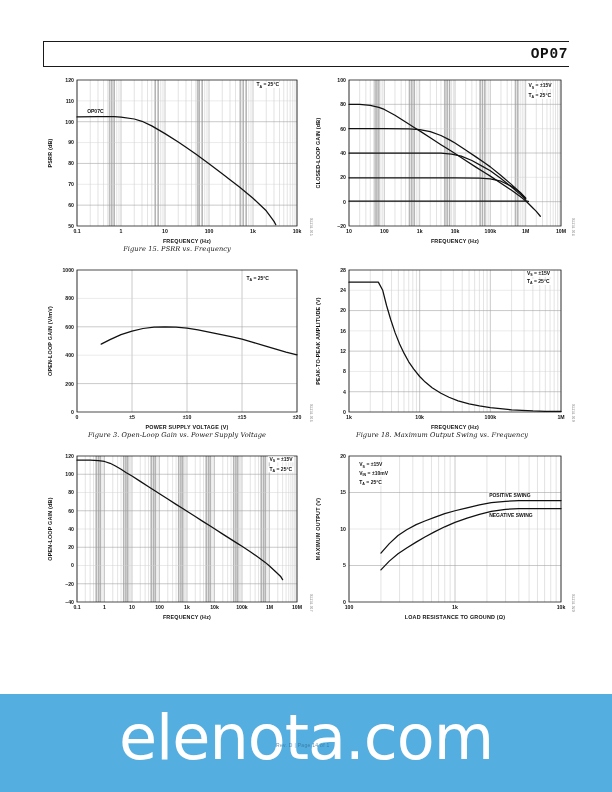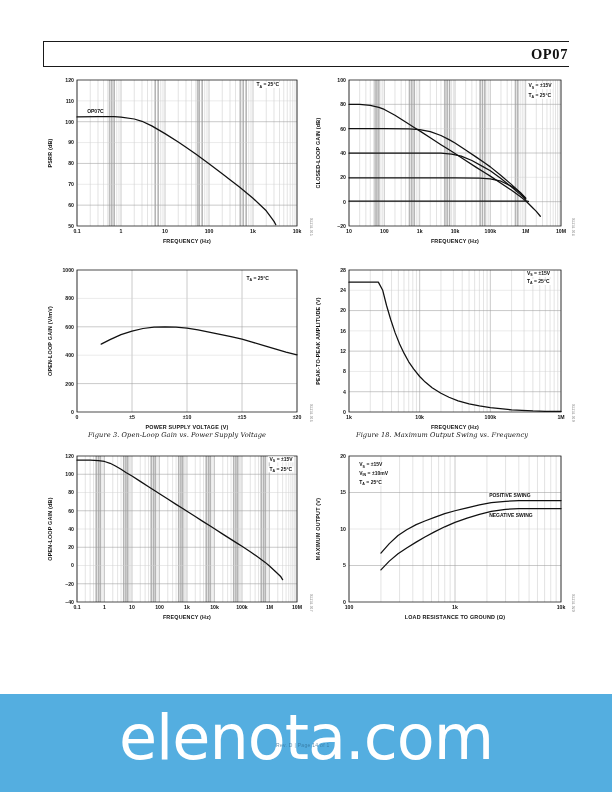--- a/index.html
+++ b/index.html
@@ -29,21 +29,21 @@
     width: 526px;
     height: 26px;
     border: 1.3px solid #1a1a1a;
     border-right: none;
     box-sizing: border-box;
   }
   .header-title {
     position: absolute;
     right: 44px;
     top: 43px;
-    font-family: Liberation Serif, serif;
+    font-family: Liberation Mono, monospace;
     font-size: 14.5px;
     font-weight: bold;
     letter-spacing: 0.6px;
     color: #111;
     line-height: 22px;
   }
 
   
   .figures {
     position: absolute;
@@ -244,20 +244,21 @@
             <text x="254" y="161.2" text-anchor="middle" class="tick">10k</text>
             <text x="144" y="170.5" text-anchor="middle" class="axlab">FREQUENCY (Hz)</text>
             <text x="0" y="0" text-anchor="middle" class="axlab" transform="translate(9,81) rotate(-90)">PSRR (dB)</text>
             <path d="M34.00,44.92 L54.99,44.71 L71.18,44.71 L78.00,45.13 L91.25,47.00 L98.99,49.30 L108.75,53.89 L122.00,61.60 L135.25,69.95 L142.99,75.16 L152.75,82.04 L166.00,91.85 L179.25,101.86 L186.99,107.70 L196.75,115.21 L210.00,126.26 L223.25,138.77 L228.26,145.66 L230.99,149.41 L232.81,152.75 " class="curve"></path>
             <rect x="42.53975254064405" y="37.171428571428564" width="15.75" height="6" class="notebox"></rect>
             <text x="44.139752540644054" y="41.37142857142857" class="note">OP07C</text>
             <rect x="211.8839748260955" y="10.05714285714284" width="25.95" height="6" class="notebox"></rect>
             <text x="213.4839748260955" y="14.257142857142838" class="note"><tspan>T</tspan><tspan class="sub" dy="1.3">A</tspan><tspan dy="-1.3"> = 25°C</tspan></text>
           </svg>
         </div>
+      <div class="fig-caption">Figure 15. PSRR vs. Frequency</div>
       <div class="fig-id">03318-015</div>
     </div>
 
     <div class="fig">
       <div id="svg-fig18">
           <svg width="262" height="172" viewBox="0 0 262 172">
             <rect x="38" y="8" width="212" height="146" fill="#ffffff"></rect>
             <g>
               <line x1="38" y1="8" x2="38" y2="154" class="gridline-major"></line>
               <line x1="48.63639318012734" y1="8" x2="48.63639318012734" y2="154" class="gridline-minor"></line>

